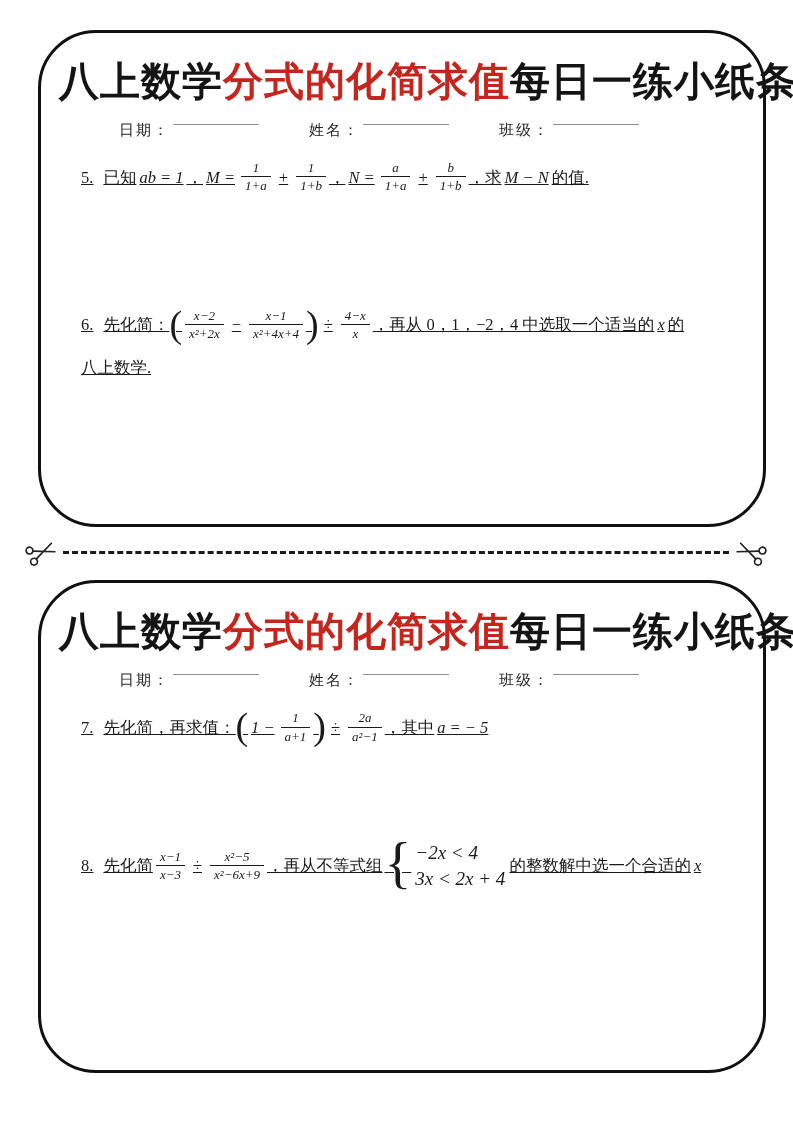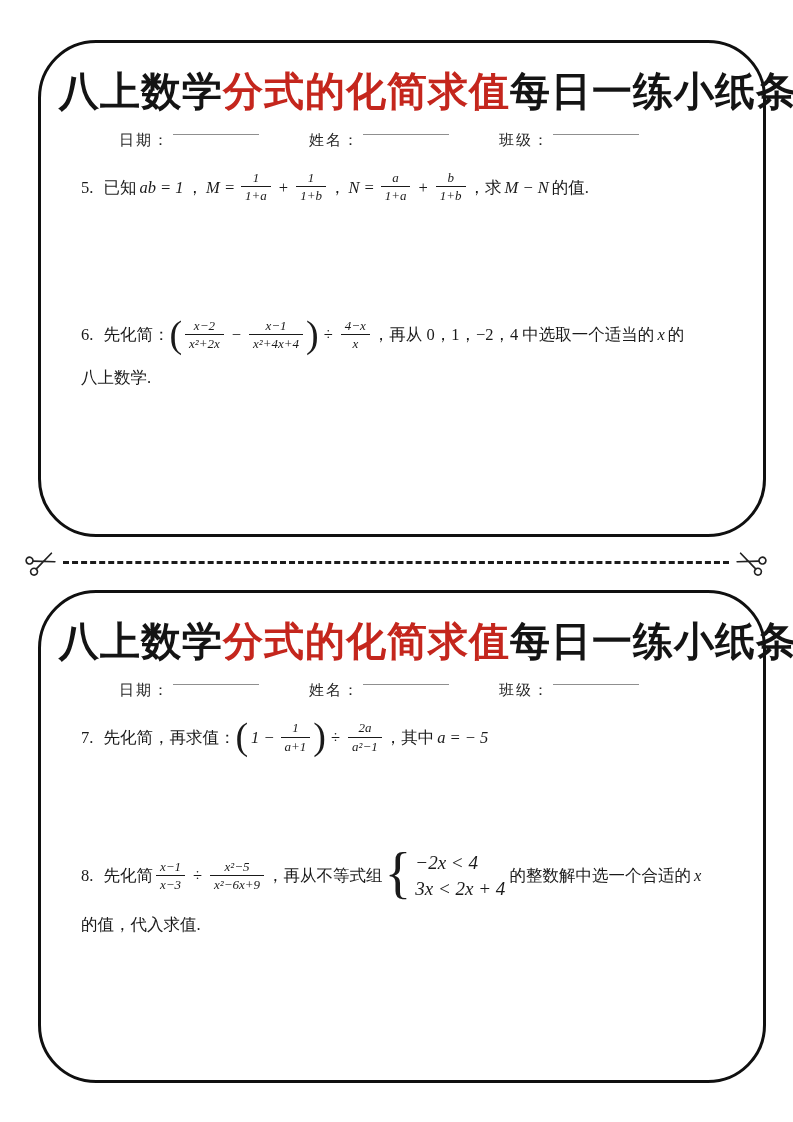--- a/index.html
+++ b/index.html
@@ -1,39 +1,39 @@
 <!DOCTYPE html>
 <html style="--accent: #c4261d;"><head>
 <meta charset="utf-8">
 <style>
   :root { --accent:#c4261d; --ink:#1a1a1a; }
   * { box-sizing: border-box; }
   html,body { margin:0; padding:0; background:#fff; }
   .page {
     position:relative; width:681px; height:1122px;
-    padding:40px 27px 0 38px; background:#fff;
+    padding:30px 27px 0 38px; background:#fff;
     font-family:"Liberation Serif", serif; color:var(--ink);
   }
   .card {
     width:728px; border:3.5px solid #101010; border-radius:58px;
     background:#fff;
   }
   .card.top { height:497px; }
   .card.bottom { height:493px; }
   .title {
     margin:26px 18px 0; text-align:center;
     font-size:40px; font-weight:bold; letter-spacing:1px; color:#141414;
     line-height:1.15; white-space:nowrap;
   }
   .title .red { color:var(--accent); }
   .fields { display:flex; margin:16px 0 0 78px; gap:50px; font-size:15px; color:#232323; }
   .field { display:flex; }
   .flabel { letter-spacing:2px; }
   .blank { display:inline-block; width:86px; height:4px; margin-left:3px; border-bottom:1.4px solid #8f8f8f; }
-  .problem { margin:0 14px 0 40px; font-size:16.5px; line-height:1.5; }
+  .problem { margin:0 14px 0 40px; font-size:16.5px; line-height:1.5;text-decoration:underline; }
   .p5 { margin-top:22px; }
   .p6 { margin-top:112px; }
   .p7 { margin-top:20px; }
   .p8 { margin-top:94px; }
   .l1 { white-space:nowrap; }
   .l2 { margin-top:10px; }
   .pno { margin-right:10px; }
   .cn  { }
   .math { font-style:italic; margin:0 3px; }
   .op   { margin:0 5px; }
@@ -129,17 +129,16 @@
 
     <div class="problem p7">
       <span class="l1"><span class="pno">7.</span><span class="cn">先化简，再求值：</span><span class="bigp">(</span><span class="math">1 −</span><span class="frac"><span class="num">1</span><span class="den">a+1</span></span><span class="bigp">)</span><span class="op">÷</span><span class="frac"><span class="num">2a</span><span class="den">a²−1</span></span><span class="cn">，其中</span><span class="math">a = − 5</span></span>
     </div>
 
     <div class="problem p8">
       <span class="l1"><span class="pno">8.</span><span class="cn">先化简</span><span class="frac"><span class="num">x−1</span><span class="den">x−3</span></span><span class="op">÷</span><span class="frac"><span class="num">x²−5</span><span class="den">x²−6x+9</span></span><span class="cn">，再从不等式组</span><span class="brace">{</span><span class="sys">
             <span>−2x &lt; 4</span>
             <span>3x &lt; 2x + 4</span>
           </span><span class="cn">的整数解中选一个合适的</span><span class="math">x</span></span>
-      <div class="l2"><span class="cn">的值，代入求值.</span></div>
     </div>
   </section>
 
 </div>
 
 </body></html>

